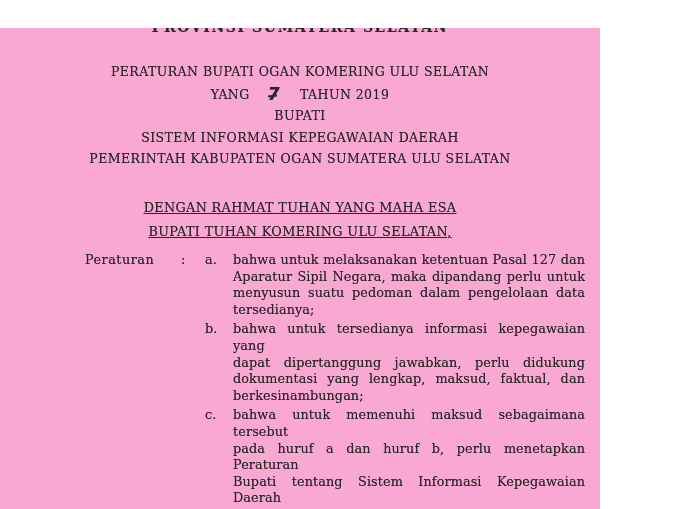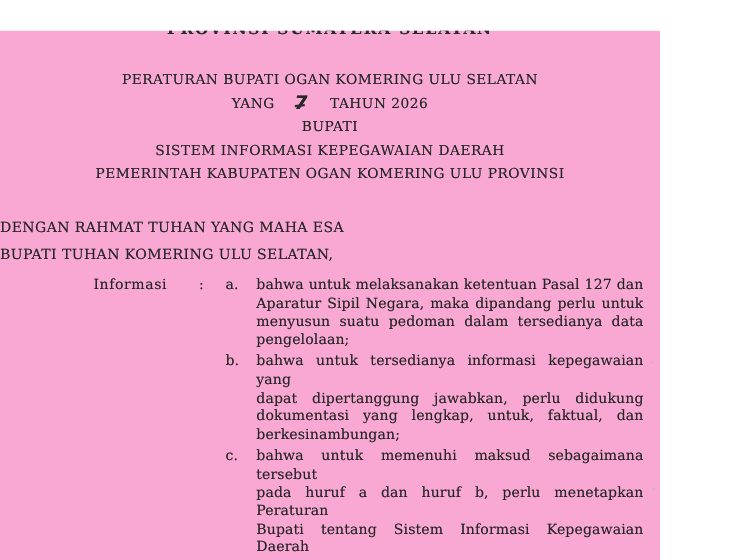--- a/index.html
+++ b/index.html
@@ -35,23 +35,24 @@
     font-size:17px;font-weight:bold;font-style:italic;
     transform:translateY(1px);
   }
   .handwritten::after{
     content:"";position:absolute;left:0px;right:3px;top:54%;
     height:1.6px;background:#2a2a2a;transform:rotate(-5deg);
   }
   
   .invocation{
     position:absolute;top:168px;left:0;right:0;
-    text-align:left;
+    text-align:center;
     font-size:12.8px;line-height:24px;
     letter-spacing:0.35px;
+    text-decoration:underline;
   }
   
   .body-area{
     position:absolute;left:85px;top:224px;width:500px;
     font-size:12.8px;line-height:16.6px;
     letter-spacing:0.1px;
   }
   .sec{display:flex;align-items:flex-start;}
   .sec-label{width:96px;flex:0 0 96px;letter-spacing:0.5px;}
   .sec-colon{width:21px;flex:0 0 21px;}
@@ -71,55 +72,55 @@
 </head>
 <body>
 
 <div class="page">
 
   <div class="clipped-top">PROVINSI SUMATERA SELATAN</div>
 
   <div class="heading">
     <div>PERATURAN BUPATI OGAN KOMERING ULU SELATAN</div>
     <div class="nomor-line">
-      <span>YANG</span><span class="spacer-l"></span><span class="handwritten">7</span><span class="spacer-r"></span><span>TAHUN 2026</span>
+      <span>YANG</span><span class="spacer-l"></span><span class="handwritten">7</span><span class="spacer-r"></span><span>TAHUN 2019</span>
     </div>
     <div>BUPATI</div>
     <div>SISTEM INFORMASI KEPEGAWAIAN DAERAH</div>
-    <div>PEMERINTAH KABUPATEN OGAN KOMERING ULU PROVINSI</div>
+    <div>PEMERINTAH KABUPATEN OGAN SUMATERA ULU SELATAN</div>
   </div>
 
   <div class="invocation">
     <div>DENGAN RAHMAT TUHAN YANG MAHA ESA</div>
     <div>BUPATI TUHAN KOMERING ULU SELATAN,</div>
   </div>
 
   <div class="body-area">
 
     <div class="sec">
-      <div class="sec-label">Informasi</div>
+      <div class="sec-label">Peraturan</div>
       <div class="sec-colon">:</div>
       <div class="sec-items">
 
         <div class="item">
           <div class="marker">a.</div>
           <div class="lines">
             <div class="jline">bahwa untuk melaksanakan ketentuan Pasal 127 dan</div>
             <div class="jline">Aparatur Sipil Negara, maka dipandang perlu untuk</div>
-            <div class="jline">menyusun suatu pedoman dalam tersedianya data</div>
-            <div class="jline last">pengelolaan;</div>
+            <div class="jline">menyusun suatu pedoman dalam pengelolaan data</div>
+            <div class="jline last">tersedianya;</div>
           </div>
         </div>
 
         <div class="item">
           <div class="marker">b.</div>
           <div class="lines">
             <div class="jline">bahwa untuk tersedianya informasi kepegawaian yang</div>
             <div class="jline">dapat dipertanggung jawabkan, perlu didukung</div>
-            <div class="jline">dokumentasi yang lengkap, untuk, faktual, dan</div>
+            <div class="jline">dokumentasi yang lengkap, maksud, faktual, dan</div>
             <div class="jline last">berkesinambungan;</div>
           </div>
         </div>
 
         <div class="item">
           <div class="marker">c.</div>
           <div class="lines">
             <div class="jline">bahwa untuk memenuhi maksud sebagaimana tersebut</div>
             <div class="jline">pada huruf a dan huruf b, perlu menetapkan Peraturan</div>
             <div class="jline">Bupati tentang Sistem Informasi Kepegawaian Daerah</div>

